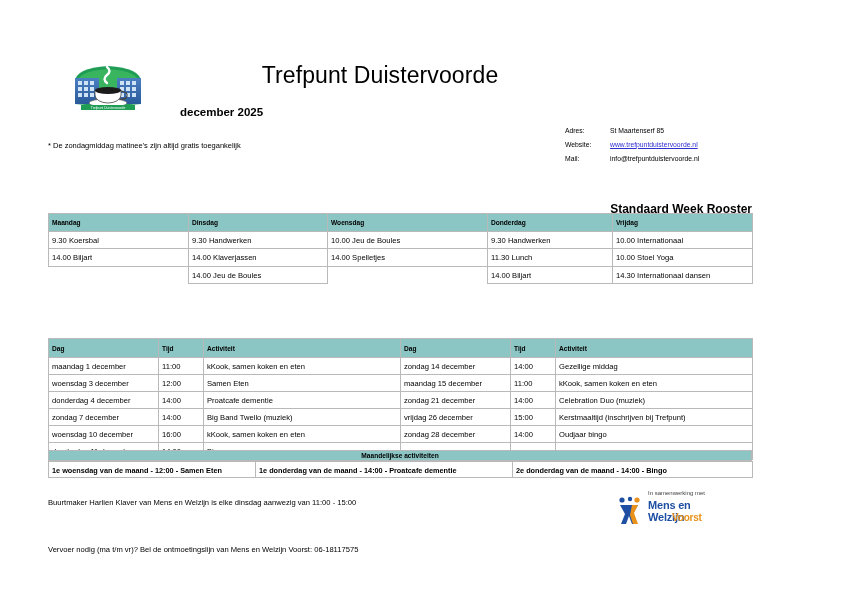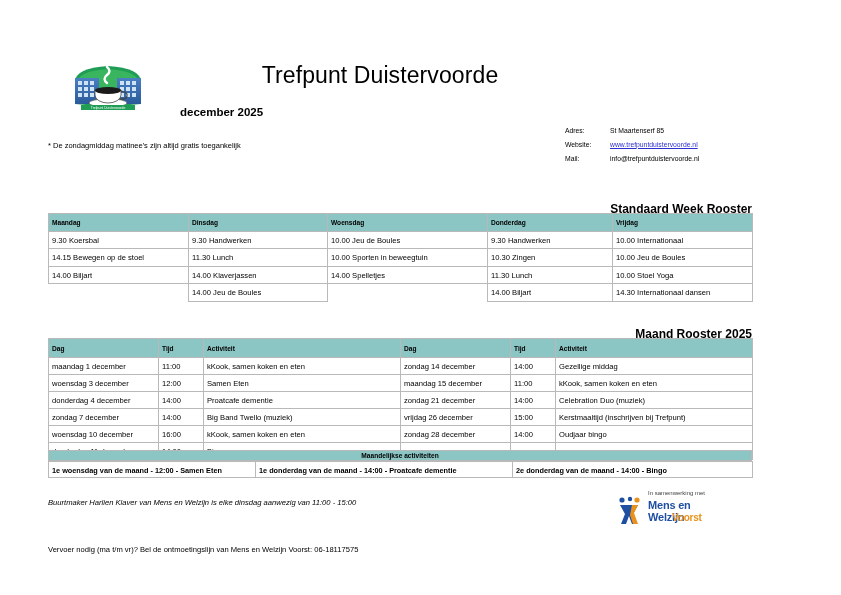--- a/index.html
+++ b/index.html
@@ -150,21 +150,21 @@
   }
   #monthly-act-table td { height: 12px; font-size: 7.3px; font-weight: bold; }
 
   
   .footer-line {
     position: absolute;
     left: 48px;
     font-size: 7.6px;
     color: #000;
   }
-  #footer-line-1 { top: 498px; font-style: italic; }
+  #footer-line-1 { top: 498px; }
   #footer-line-2 { top: 521px; margin-top: 24px; }
 
   .mw-logo {
     position: absolute;
     left: 612px;
     top: 490px;
     width: 112px;
     height: 40px;
   }
   .mw-logo .samen {
@@ -298,44 +298,36 @@
       </thead>
     <tbody id="week-body">
         <tr>
           <td>9.30 Koersbal</td>
           <td>9.30 Handwerken</td>
           <td>10.00 Jeu de Boules</td>
           <td>9.30 Handwerken</td>
           <td>10.00 Internationaal</td>
         </tr>
         <tr>
-          <td>14.15 Bewegen op de stoel</td>
-          <td>11.30 Lunch</td>
-          <td>10.00 Sporten in beweegtuin</td>
-          <td>10.30 Zingen</td>
-          <td>10.00 Jeu de Boules</td>
-        </tr>
-        <tr>
           <td>14.00 Biljart</td>
           <td>14.00 Klaverjassen</td>
           <td>14.00 Spelletjes</td>
           <td>11.30 Lunch</td>
           <td>10.00 Stoel Yoga</td>
         </tr>
         <tr>
           <td class="blank-cell"></td>
           <td>14.00 Jeu de Boules</td>
           <td class="blank-cell"></td>
           <td>14.00 Biljart</td>
           <td>14.30 Internationaal dansen</td>
         </tr>
       </tbody>
   </table>
 
-  <div class="section-title" id="month-title" style="left:48px; top:327px; width:704px;">Maand Rooster 2025</div>
 
   <table class="grid" id="month-table">
     <colgroup>
       <col style="width:110px">
         <col style="width:45px">
         <col style="width:197px">
       <col style="width:110px">
         <col style="width:45px">
         <col style="width:197px">
     </colgroup>

